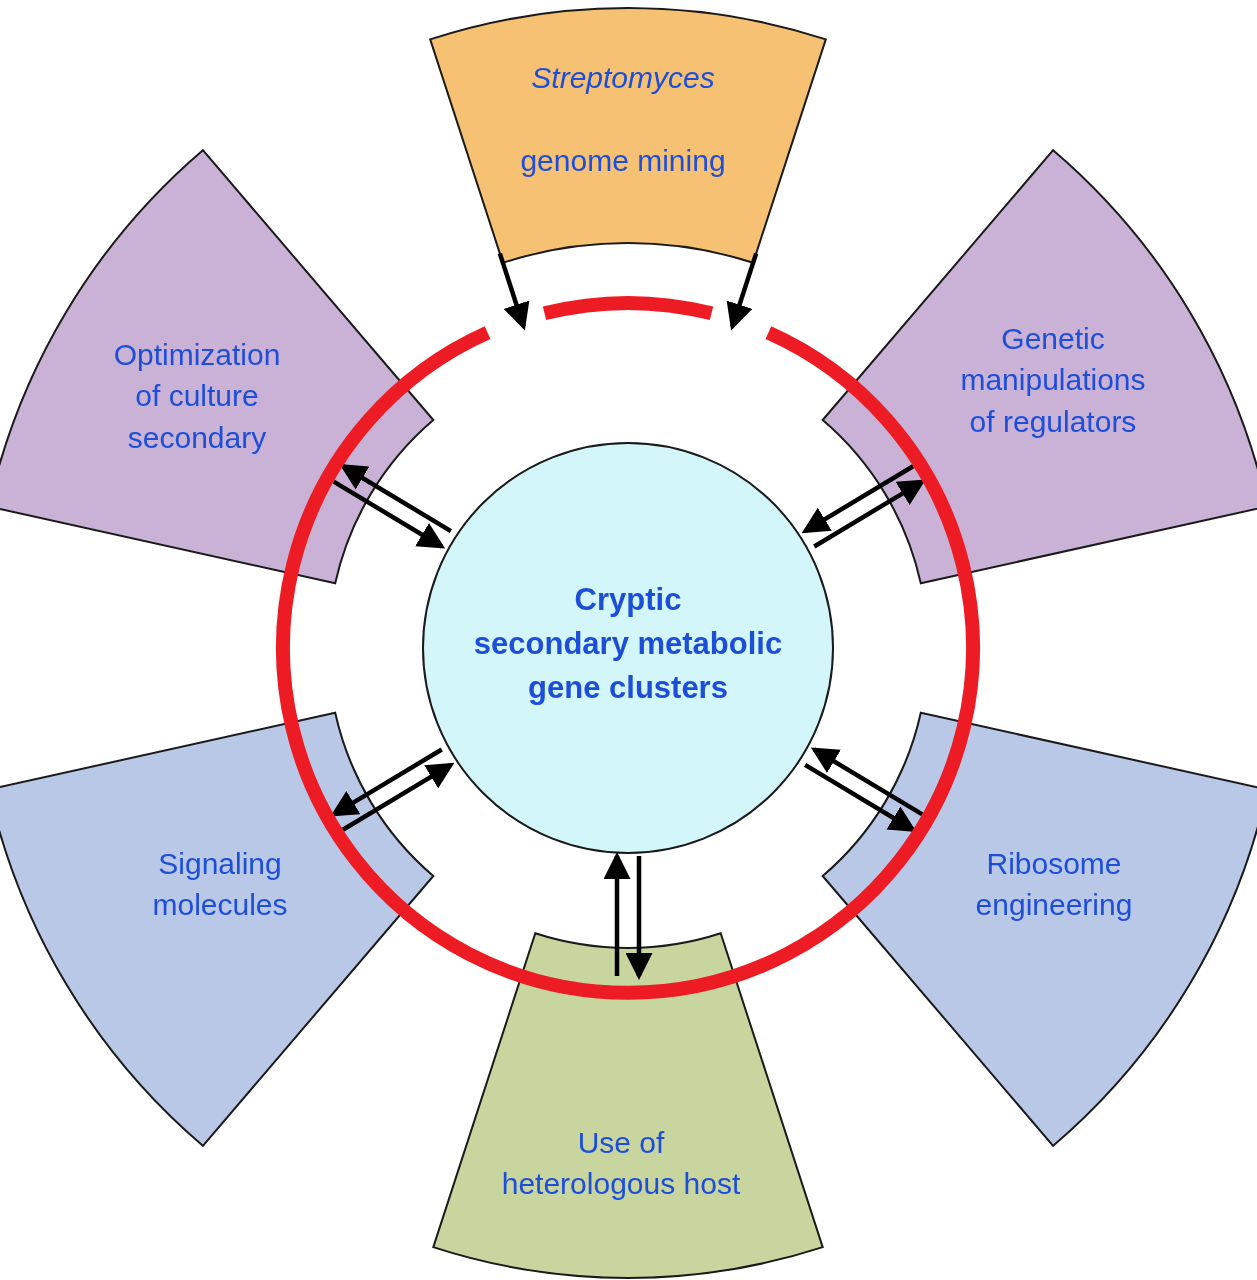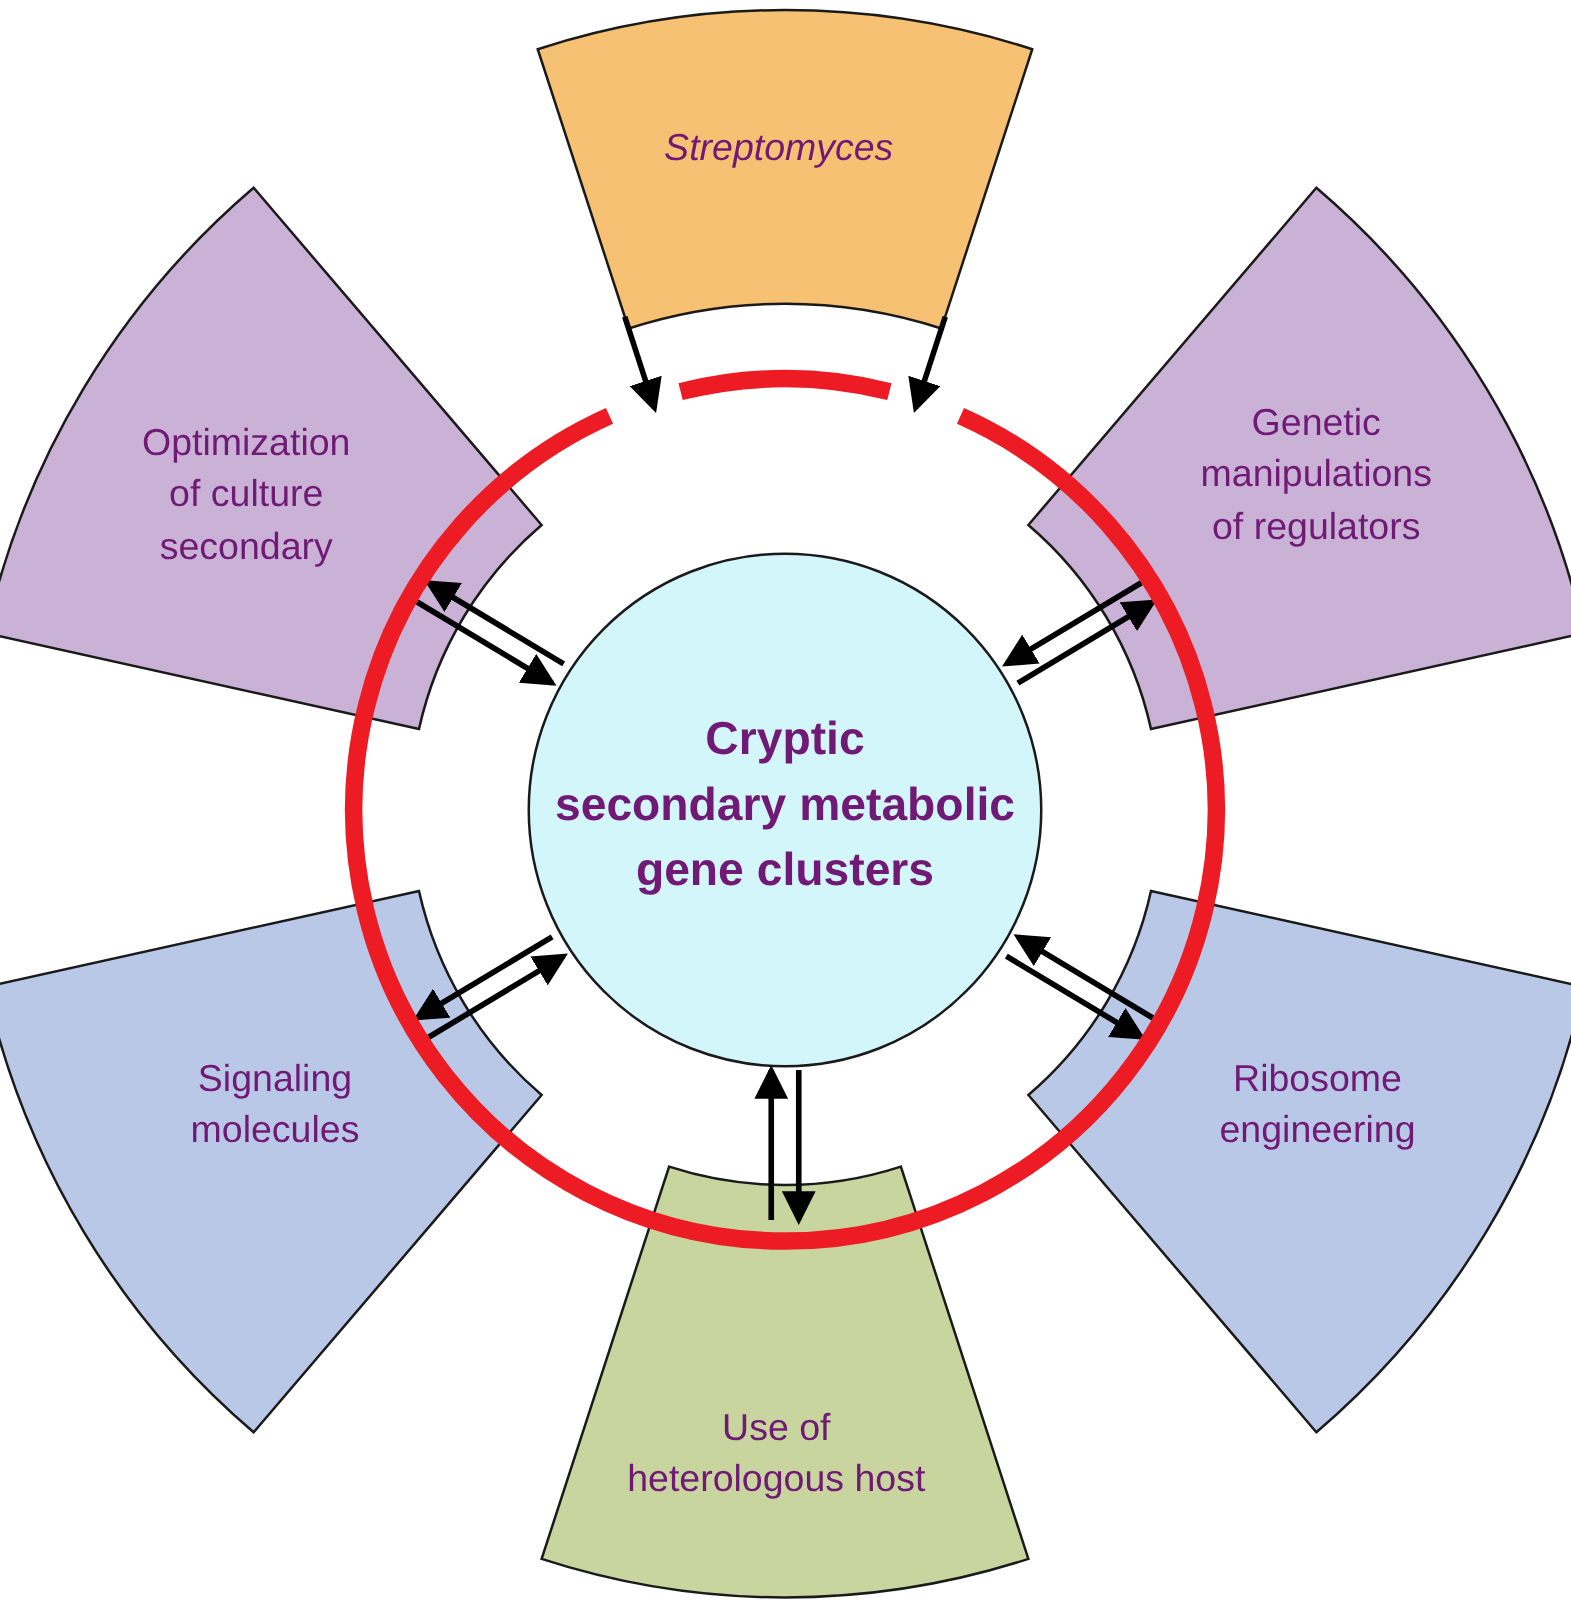--- a/index.html
+++ b/index.html
@@ -20,26 +20,26 @@
     left: 0;
     top: 0;
   }
   .lbl {
     position: absolute;
     transform: translate(-50%, -50%);
     text-align: center;
     white-space: pre-line;
     font-size: 30px;
     line-height: 1.38;
-    color: #701a75;
+    color: #1d4ed8;
     pointer-events: none;
   }
   .lbl-center {
     font-weight: 700;
-    font-size: 37px;
+    font-size: 31px;
     line-height: 1.42;
     width: 420px;
   }
   .lbl-top span { display: block; }
   .lbl-top .it { font-style: italic; }
 </style>
 </head>
 <body>
 
 <div id="canvas">
@@ -86,20 +86,21 @@
     <path fill="none" stroke="#ed1c24" stroke-width="14" d="M544.5 313.3 A345 345 0 0 1 711.5 313.3"></path>
     <path fill="none" stroke="#ed1c24" stroke-width="14" d="M768.4 332.7 A345 345 0 1 1 487.6 332.7"></path>
   </svg>
 
   <div class="lbl lbl-center" style="left:628px; top:644px;">Cryptic
 secondary metabolic
 gene clusters</div>
 
   <div class="lbl lbl-top" style="left:623px; top:119px; width:360px;">
     <span class="it">Streptomyces</span>
+    <span>genome mining</span>
   </div>
 
   <div class="lbl" style="left:197px; top:396px; width:320px;">Optimization
 of culture
 secondary</div>
 
   <div class="lbl" style="left:1053px; top:380px; width:340px;">Genetic
 manipulations
 of regulators</div>
 

